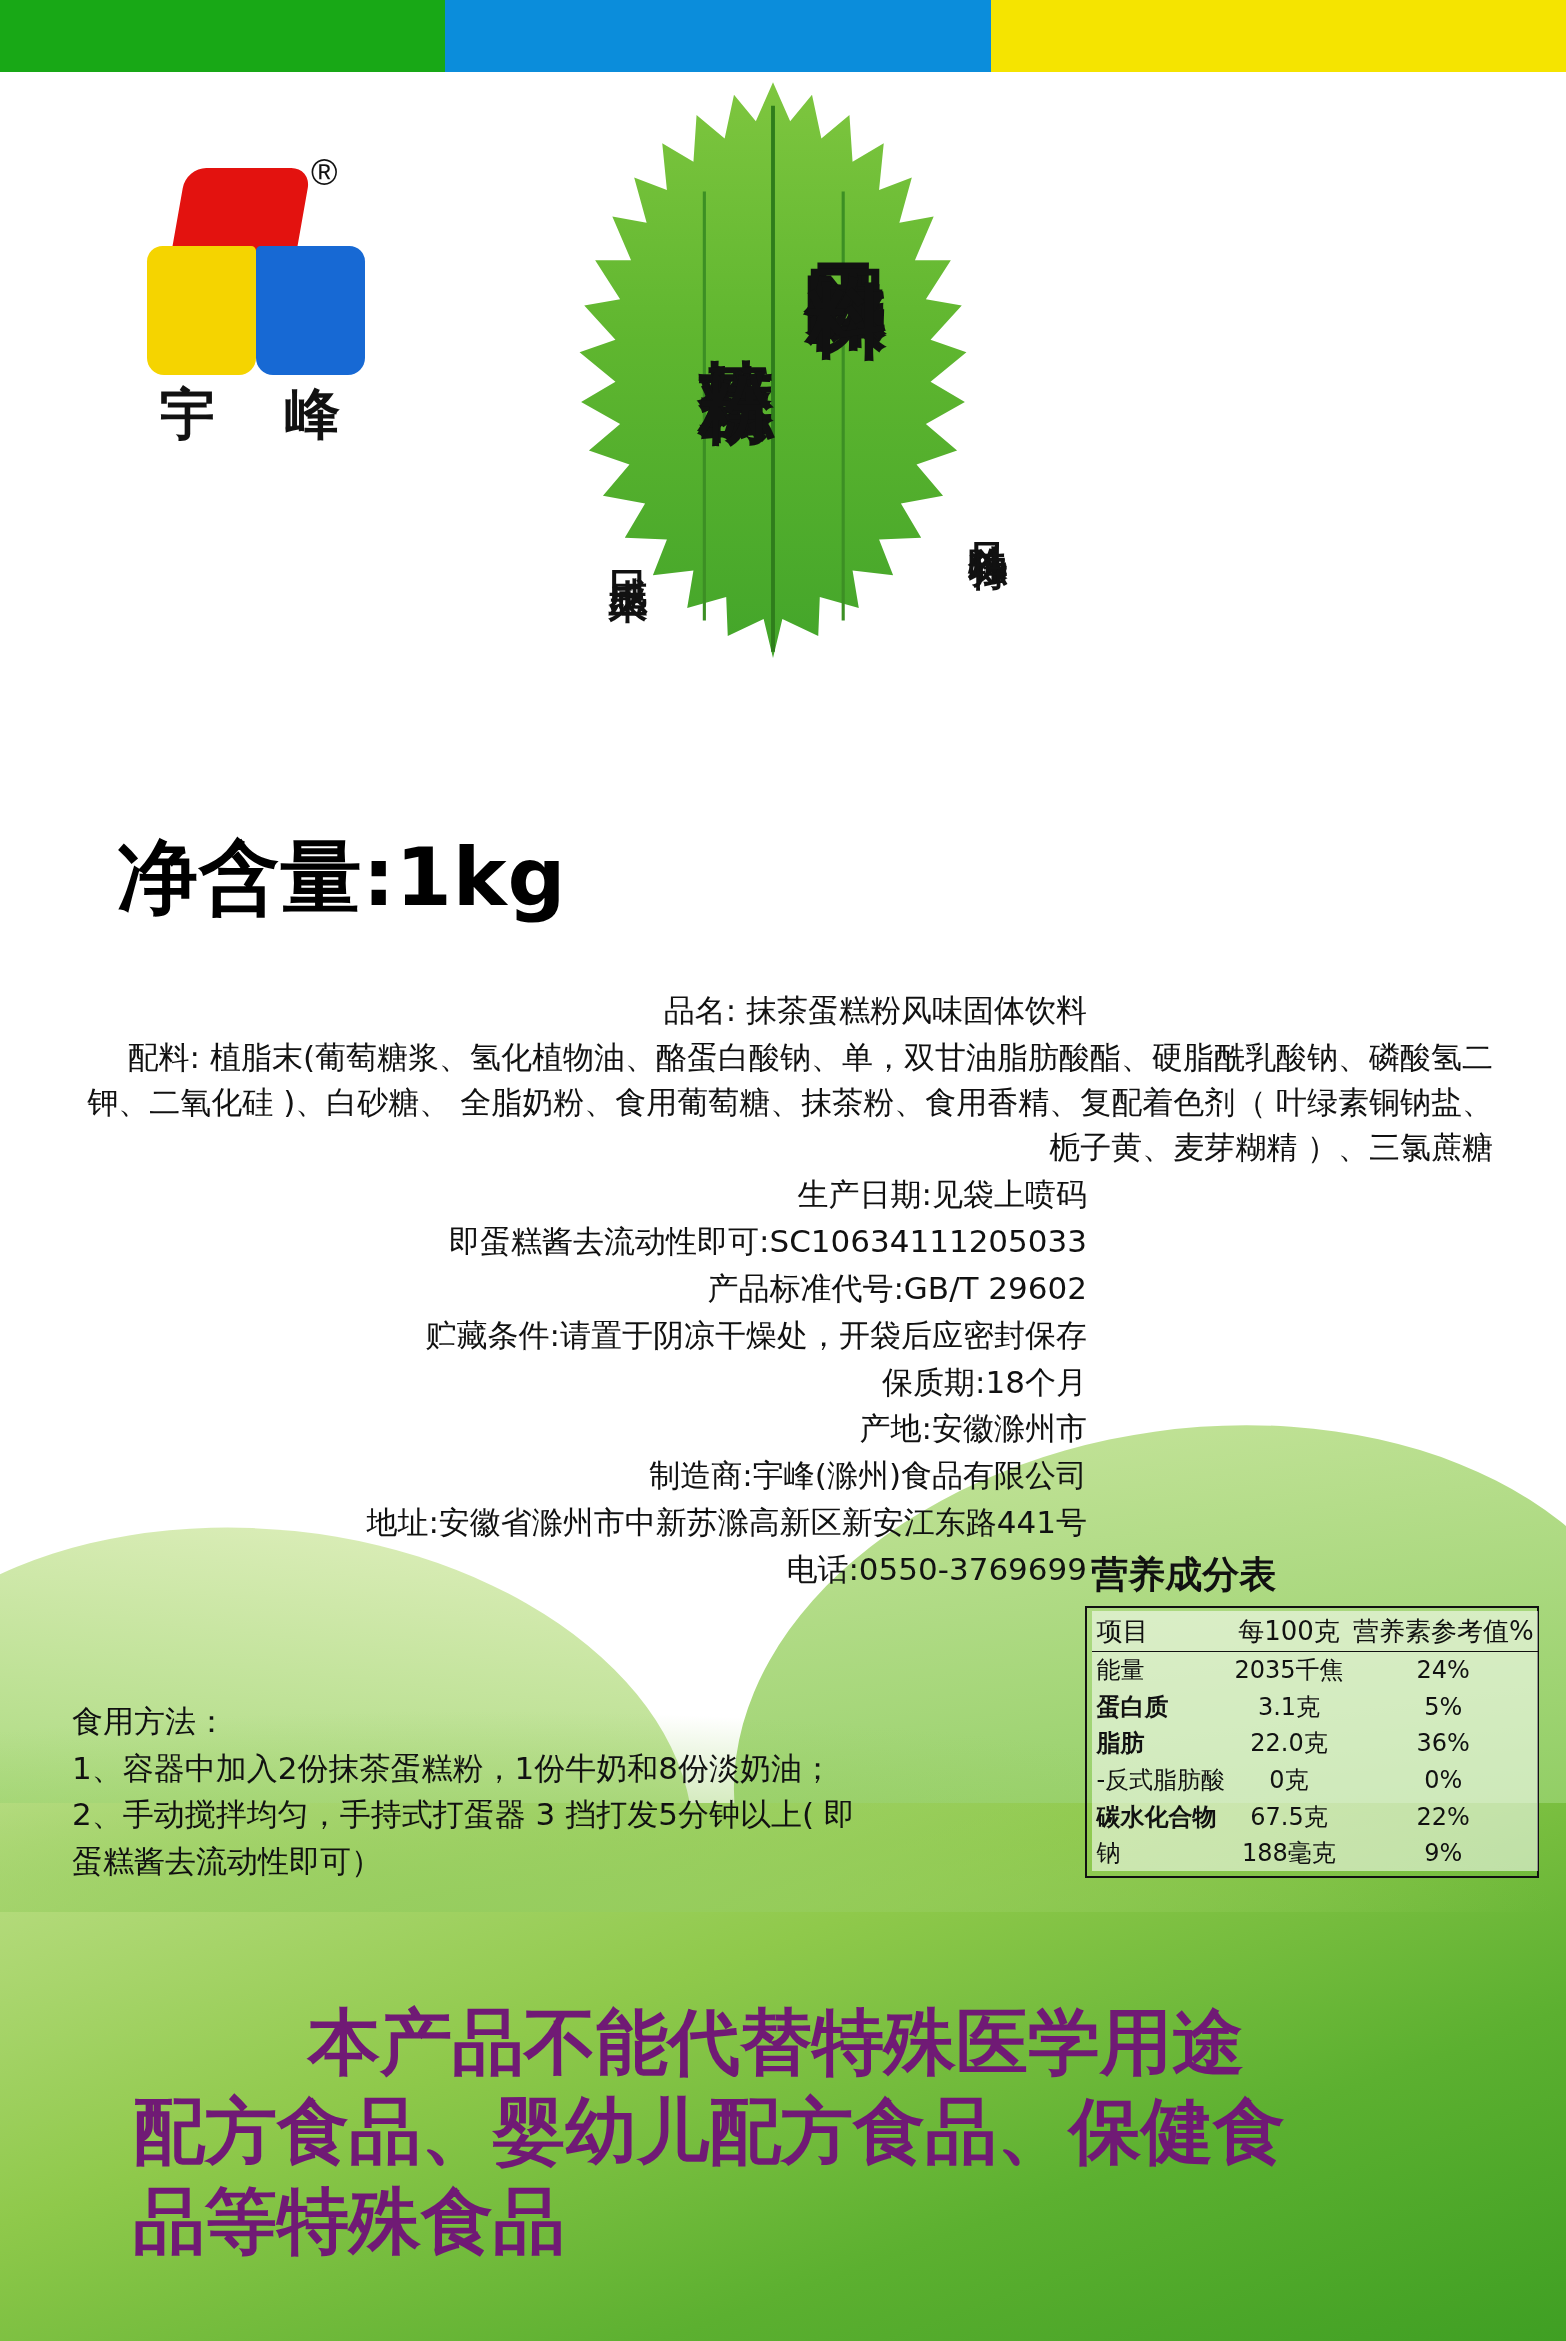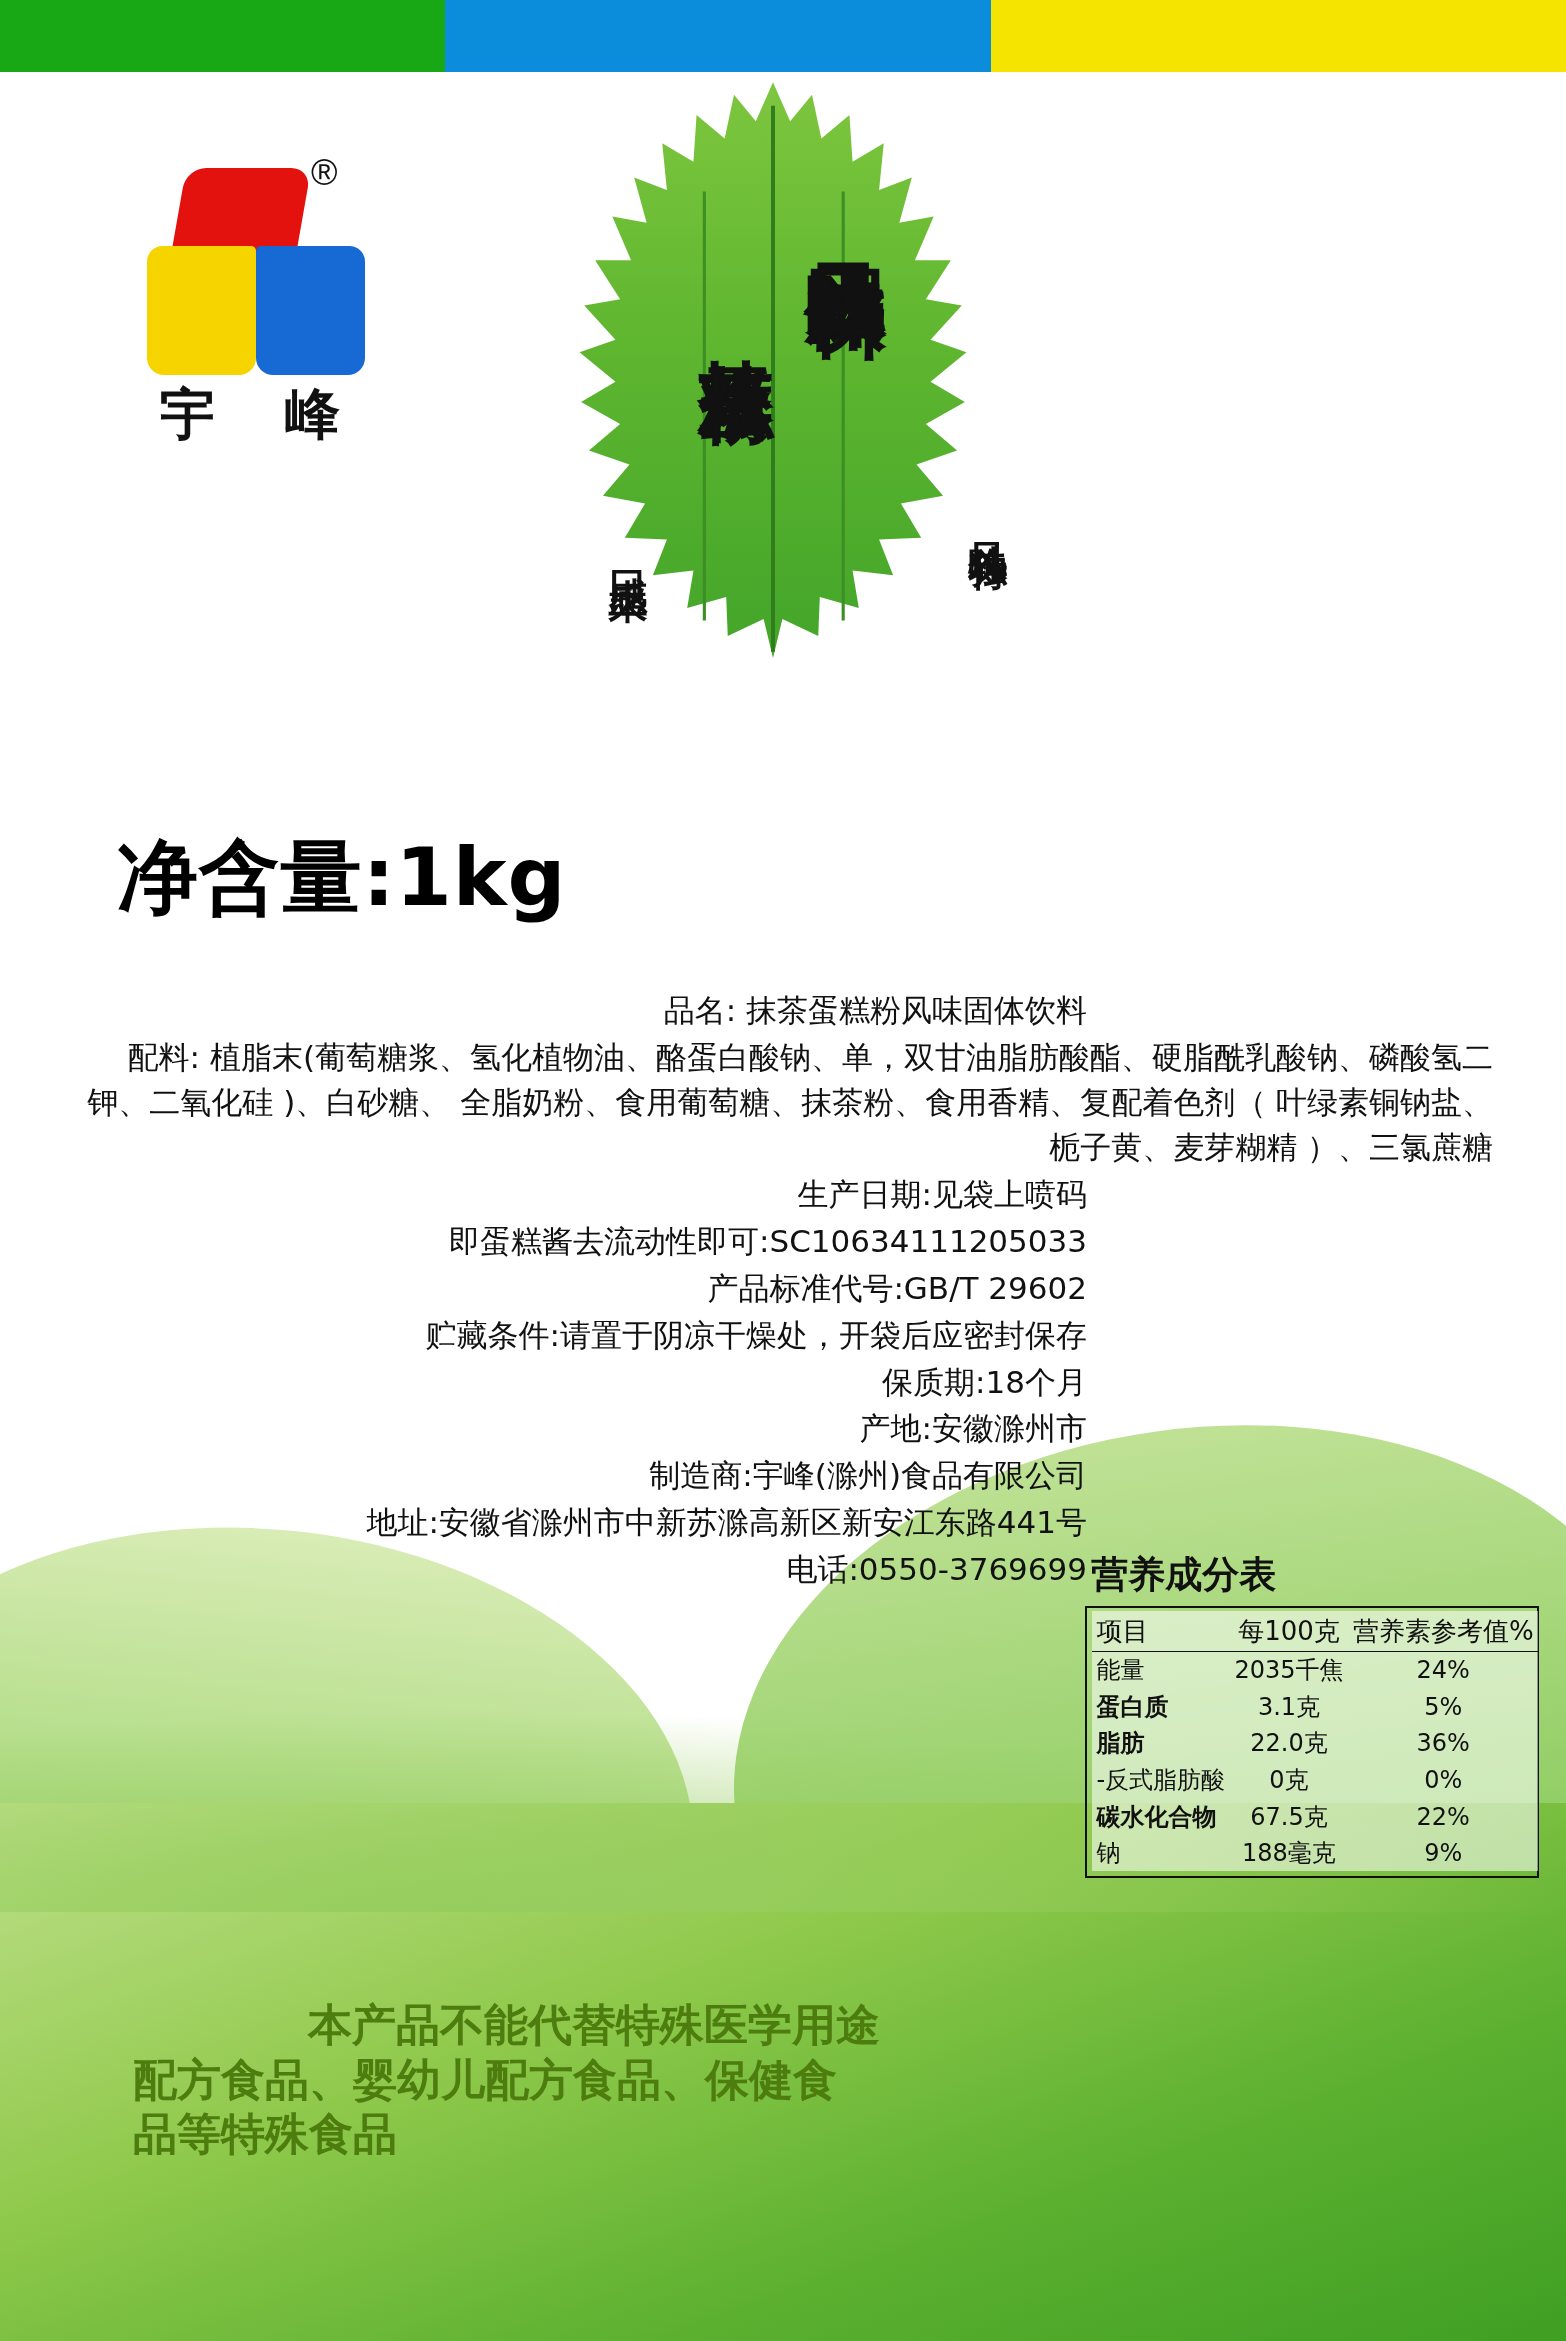--- a/index.html
+++ b/index.html
@@ -234,24 +234,24 @@
   .c-per   { text-align: center; width: 148px; }
   .c-nrv   { text-align: center; width: 125px; }
   .bold { font-weight: 700; }
 
   
   .warn {
     position: absolute;
     left: 86px;
     top: 1998px;
     width: 1444px;
-    font-size: 44px;
+    font-size: 72px;
     font-weight: 700;
     line-height: 1.24;
-    color: #4d7c0f;
+    color: #701a75;
     font-family: "DejaVu Sans", sans-serif;
   }
   .warn .l1 { margin-left: 222px; }
   .warn .l2 { margin-left: 47px; }
   .warn .l3 { margin-left: 47px; }
 </style>
 </head>
 <body>
 
 <div class="page">
@@ -312,20 +312,25 @@
     <div class="row">即蛋糕酱去流动性即可:SC10634111205033</div>
     <div class="row">产品标准代号:GB/T 29602</div>
     <div class="row">贮藏条件:请置于阴凉干燥处，开袋后应密封保存</div>
     <div class="row">保质期:18个月</div>
     <div class="row">产地:安徽滁州市</div>
     <div class="row">制造商:宇峰(滁州)食品有限公司</div>
     <div class="row">地址:安徽省滁州市中新苏滁高新区新安江东路441号</div>
     <div class="row">电话:0550-3769699</div>
   </div>
 
+  <div class="usage">
+    <div>食用方法：</div>
+    <div>1、容器中加入2份抹茶蛋糕粉，1份牛奶和8份淡奶油；</div>
+    <div>2、手动搅拌均匀，手持式打蛋器 3 挡打发5分钟以上( 即蛋糕酱去流动性即可）</div>
+  </div>
 
   <div class="nutri">
     <div class="nutri-title">营养成分表</div>
     <div class="nutri-box">
       <table class="nutri-table">
         <tbody>
           <tr class="head">
             <td class="c-item">项目</td>
             <td class="c-per">每100克</td>
             <td class="c-nrv">营养素参考值%</td>

